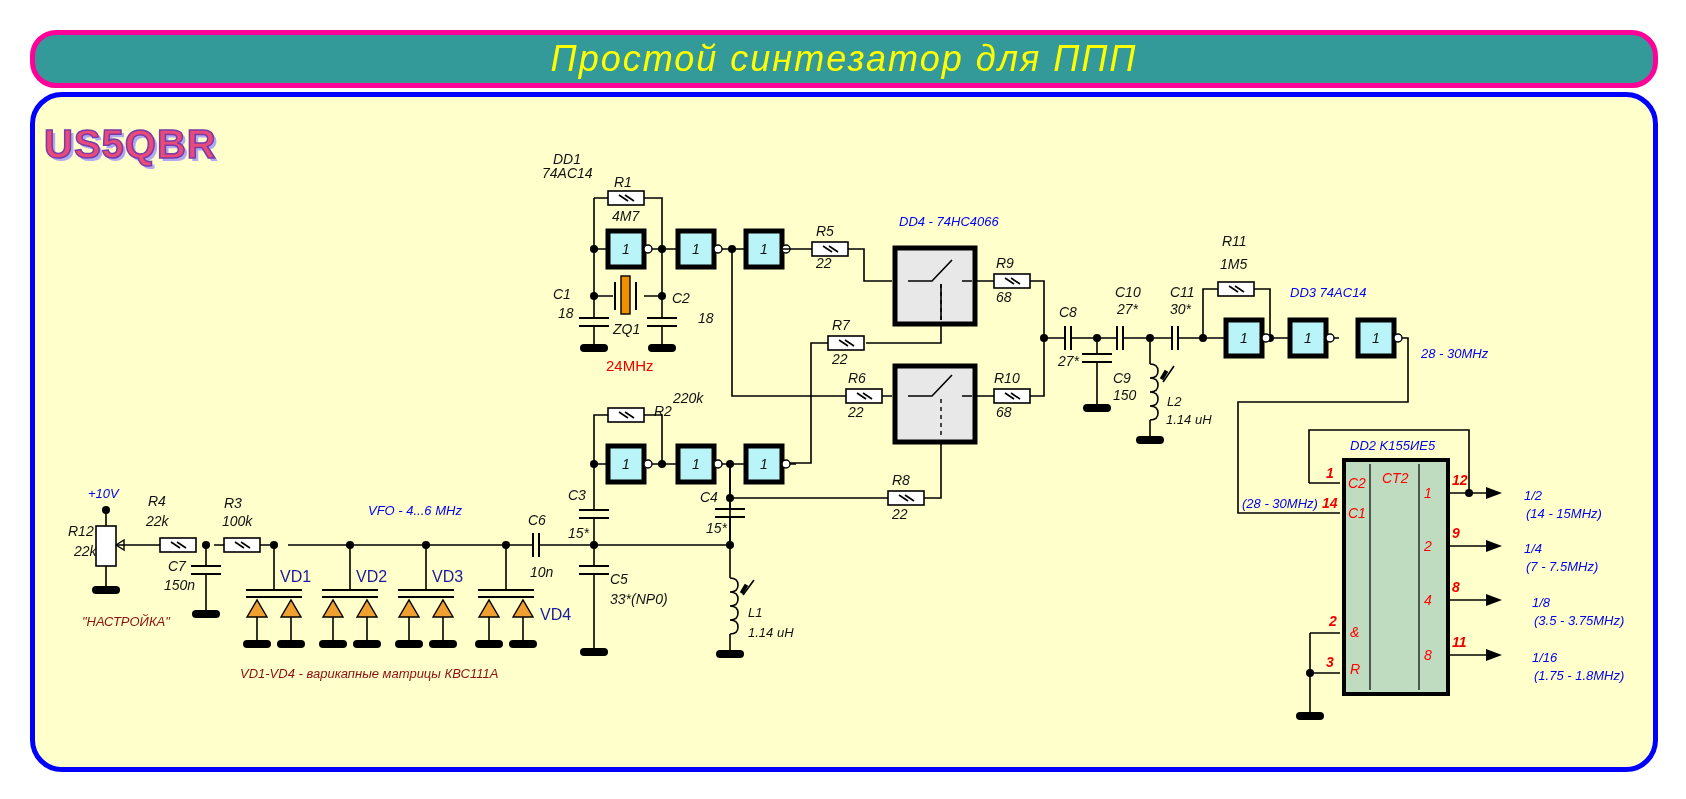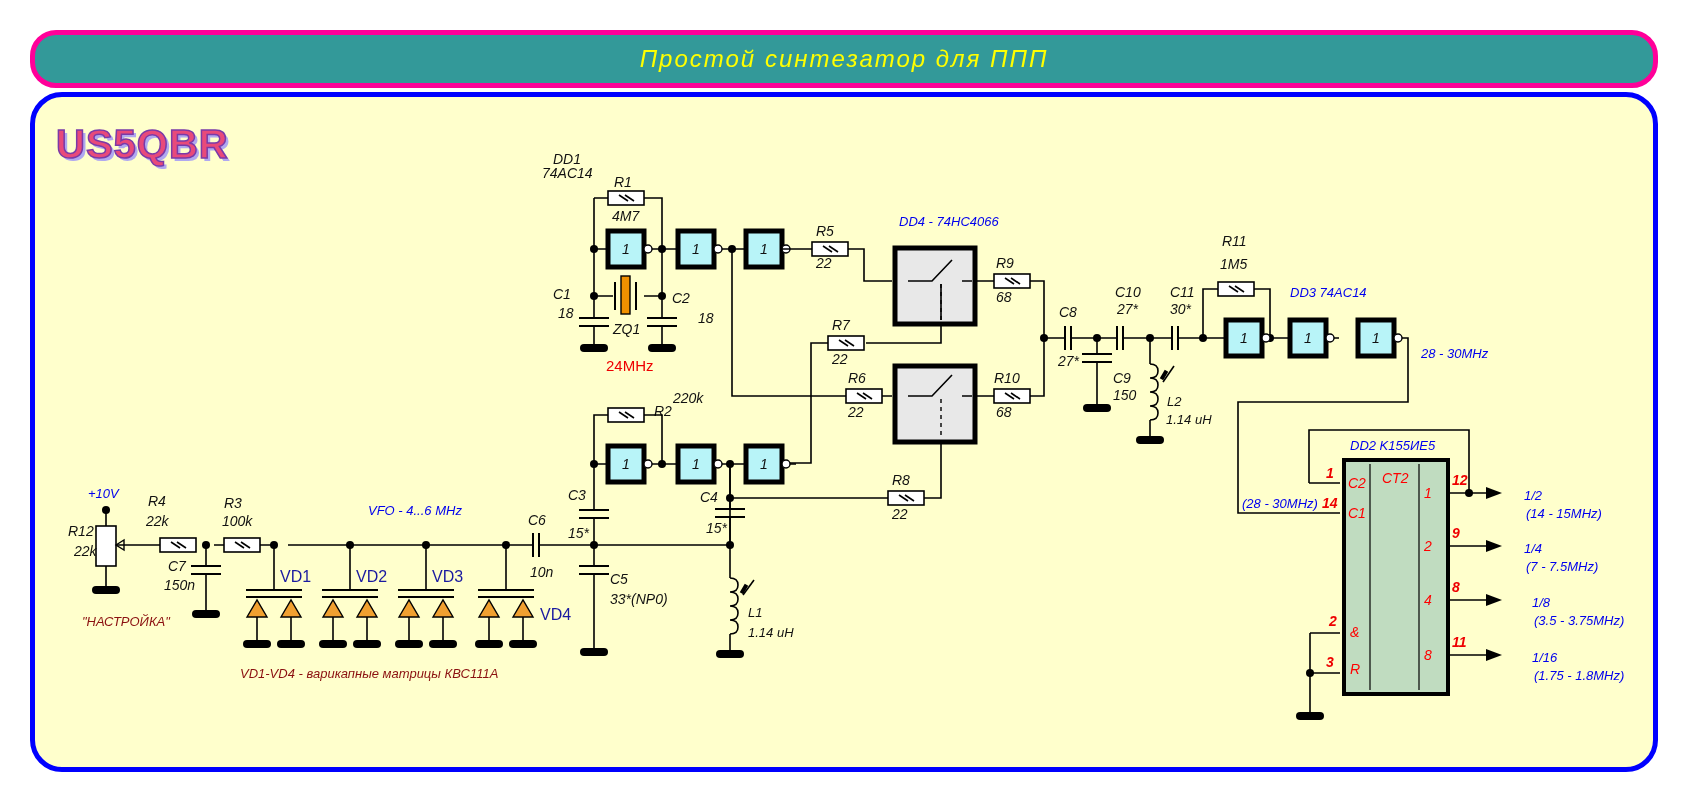--- a/index.html
+++ b/index.html
@@ -1,20 +1,20 @@
 <!DOCTYPE html>
 <html><head>
 <meta charset="utf-8">
 <style>
   html,body{margin:0;padding:0;background:#ffffff;}
   body{width:1686px;height:799px;position:relative;overflow:hidden;font-family:"Liberation Sans",sans-serif;}
   .title-bar{position:absolute;left:30px;top:30px;width:1628px;height:58px;background:#339999;border:5px solid #ff0099;border-radius:26px;box-sizing:border-box;display:flex;align-items:center;justify-content:center;}
-  .title-text{color:#ffff00;font-style:italic;font-size:24px;letter-spacing:2px;font-family:"Liberation Sans",sans-serif;}
+  .title-text{color:#ffff00;font-style:italic;font-size:36px;letter-spacing:2px;font-family:"Liberation Sans",sans-serif;}
   .panel{position:absolute;left:30px;top:92px;width:1628px;height:680px;background:#ffffcc;border:5px solid #0000ff;border-radius:32px;box-sizing:border-box;}
-  .logo{position:absolute;left:56px;top:122px;font-family:"Liberation Sans",sans-serif;font-weight:bold;font-size:40px;color:#e84a7a;-webkit-text-stroke:1.5px #7a3aa8;text-shadow:3px 3px 0 #b0a8f0;letter-spacing:1px;}
+  .logo{position:absolute;left:44px;top:122px;font-family:"Liberation Sans",sans-serif;font-weight:bold;font-size:40px;color:#e84a7a;-webkit-text-stroke:1.5px #7a3aa8;text-shadow:3px 3px 0 #b0a8f0;letter-spacing:1px;}
   svg{position:absolute;left:0;top:0;}
   svg text{font-family:"Liberation Sans",sans-serif;}
   .lbl{font-style:italic;font-size:14px;fill:#111;}
   .blue{fill:#0000ee;}
   .navy{fill:#1a1aa0;}
   .maroon{fill:#8b1010;}
   .red{fill:#ff0000;}
   .redb{fill:#ee0000;font-weight:bold;}
   .w{stroke:#000;stroke-width:1.6;fill:none;}
 </style>

